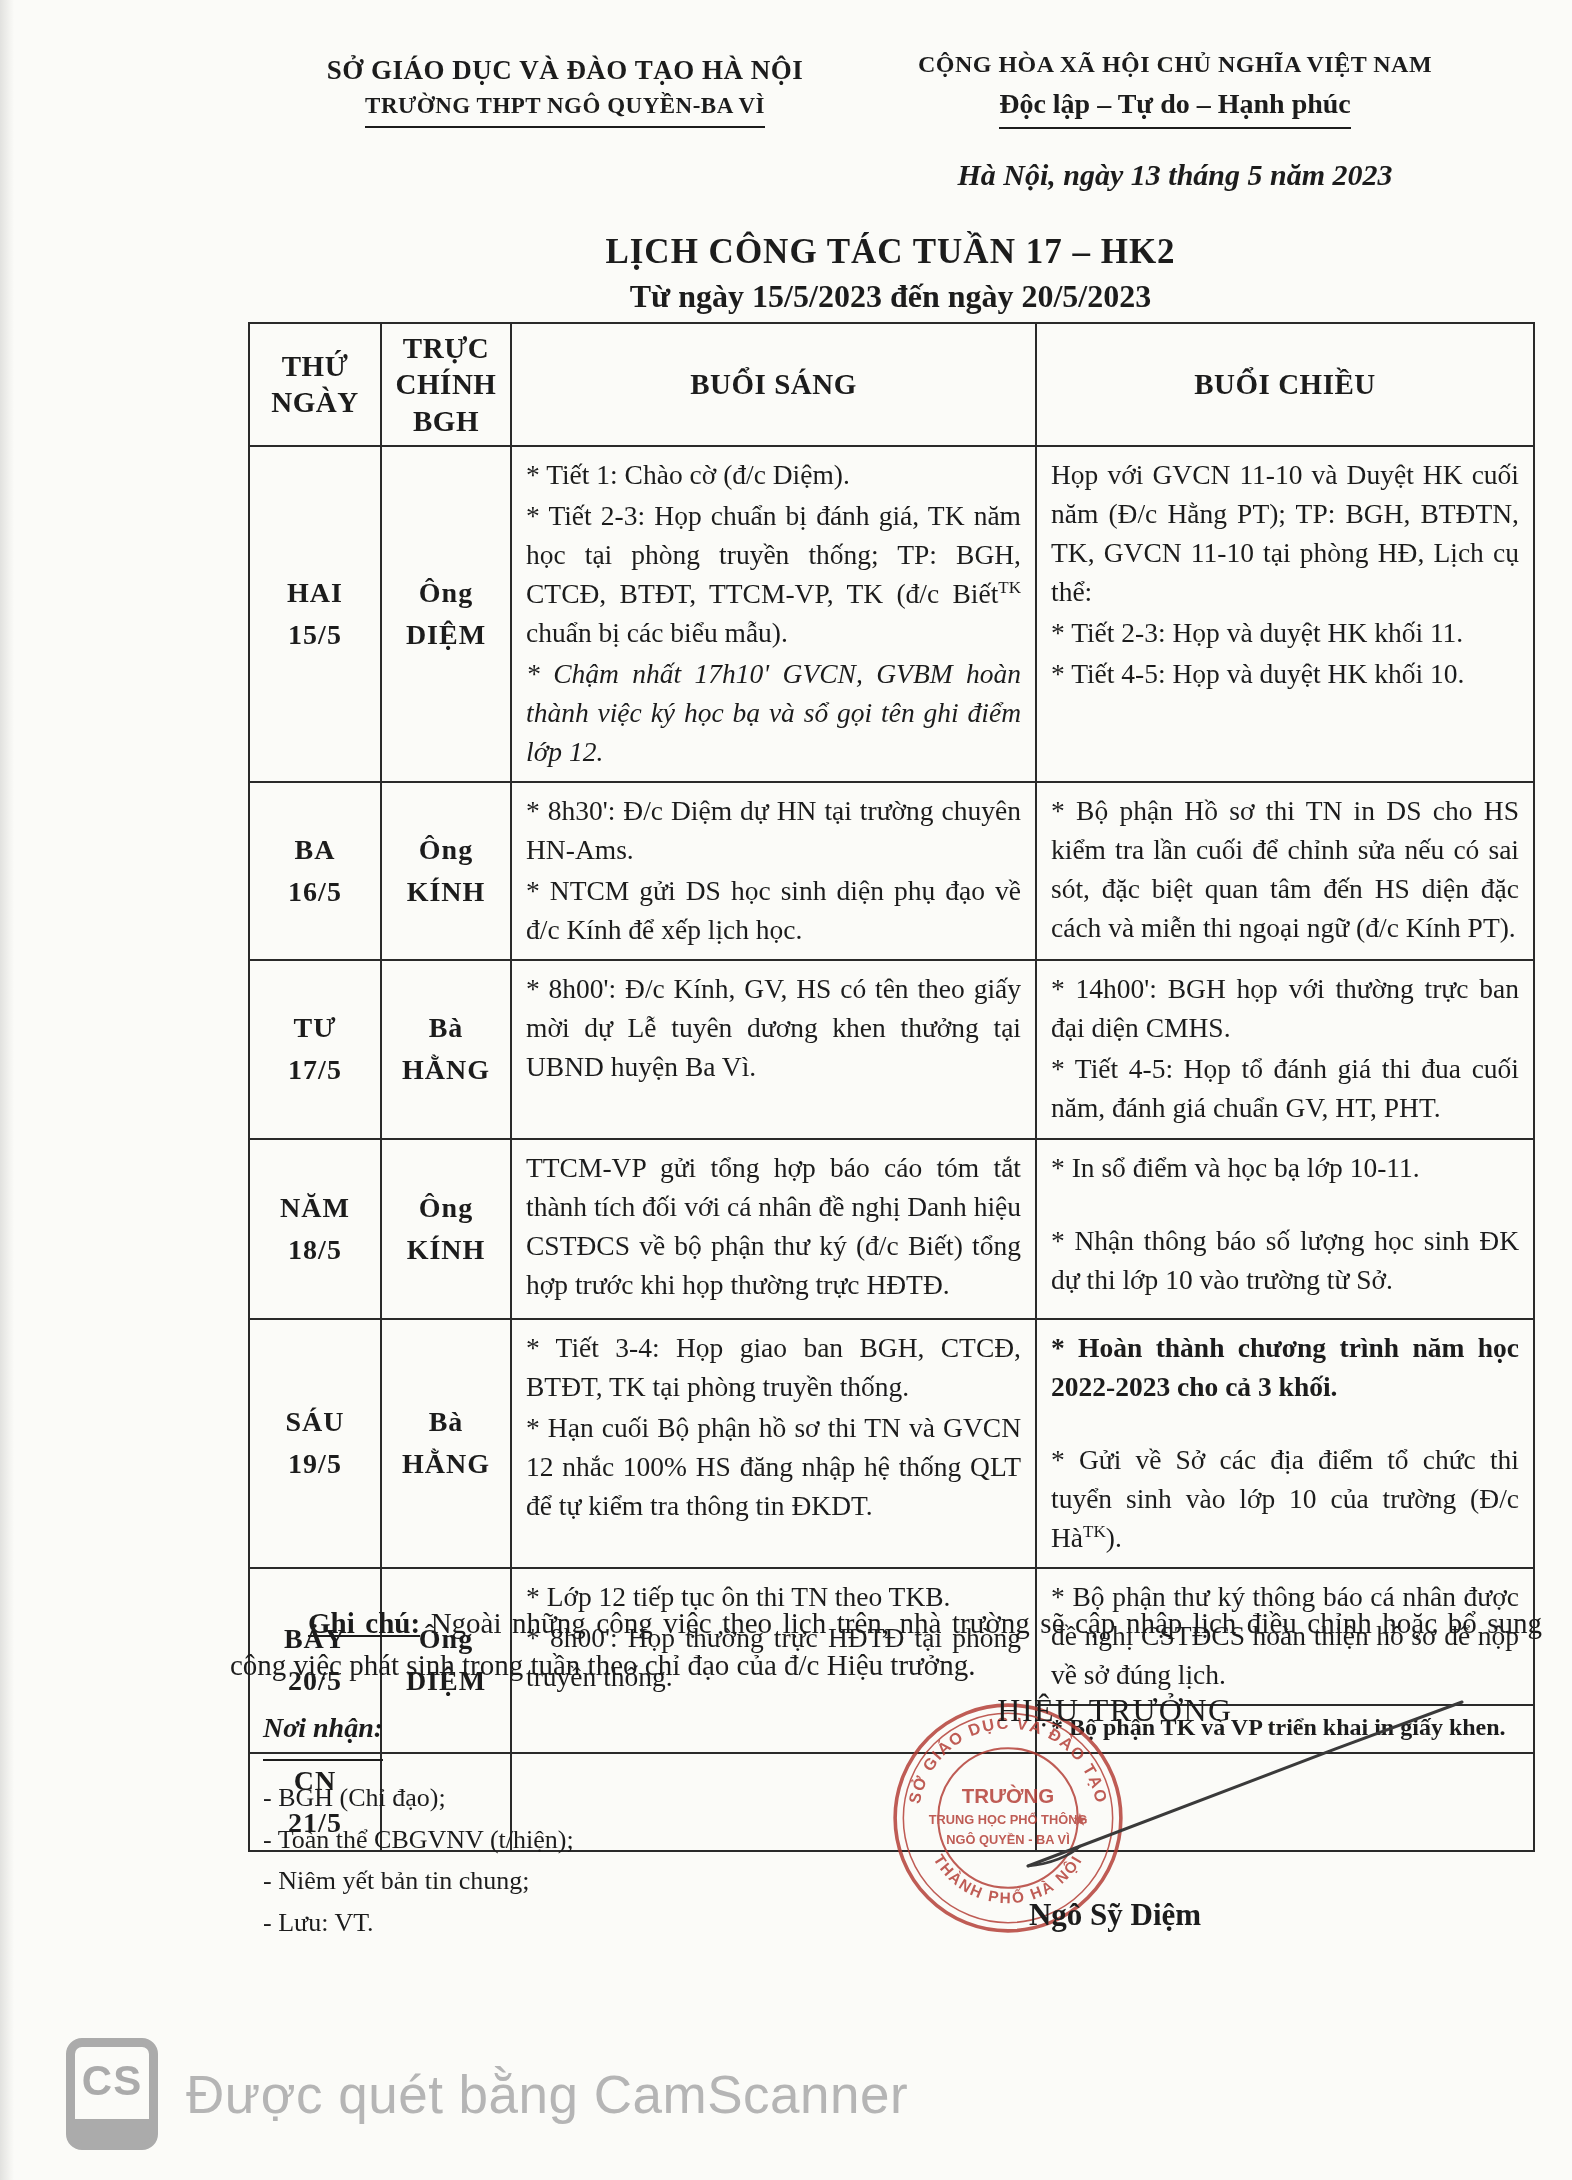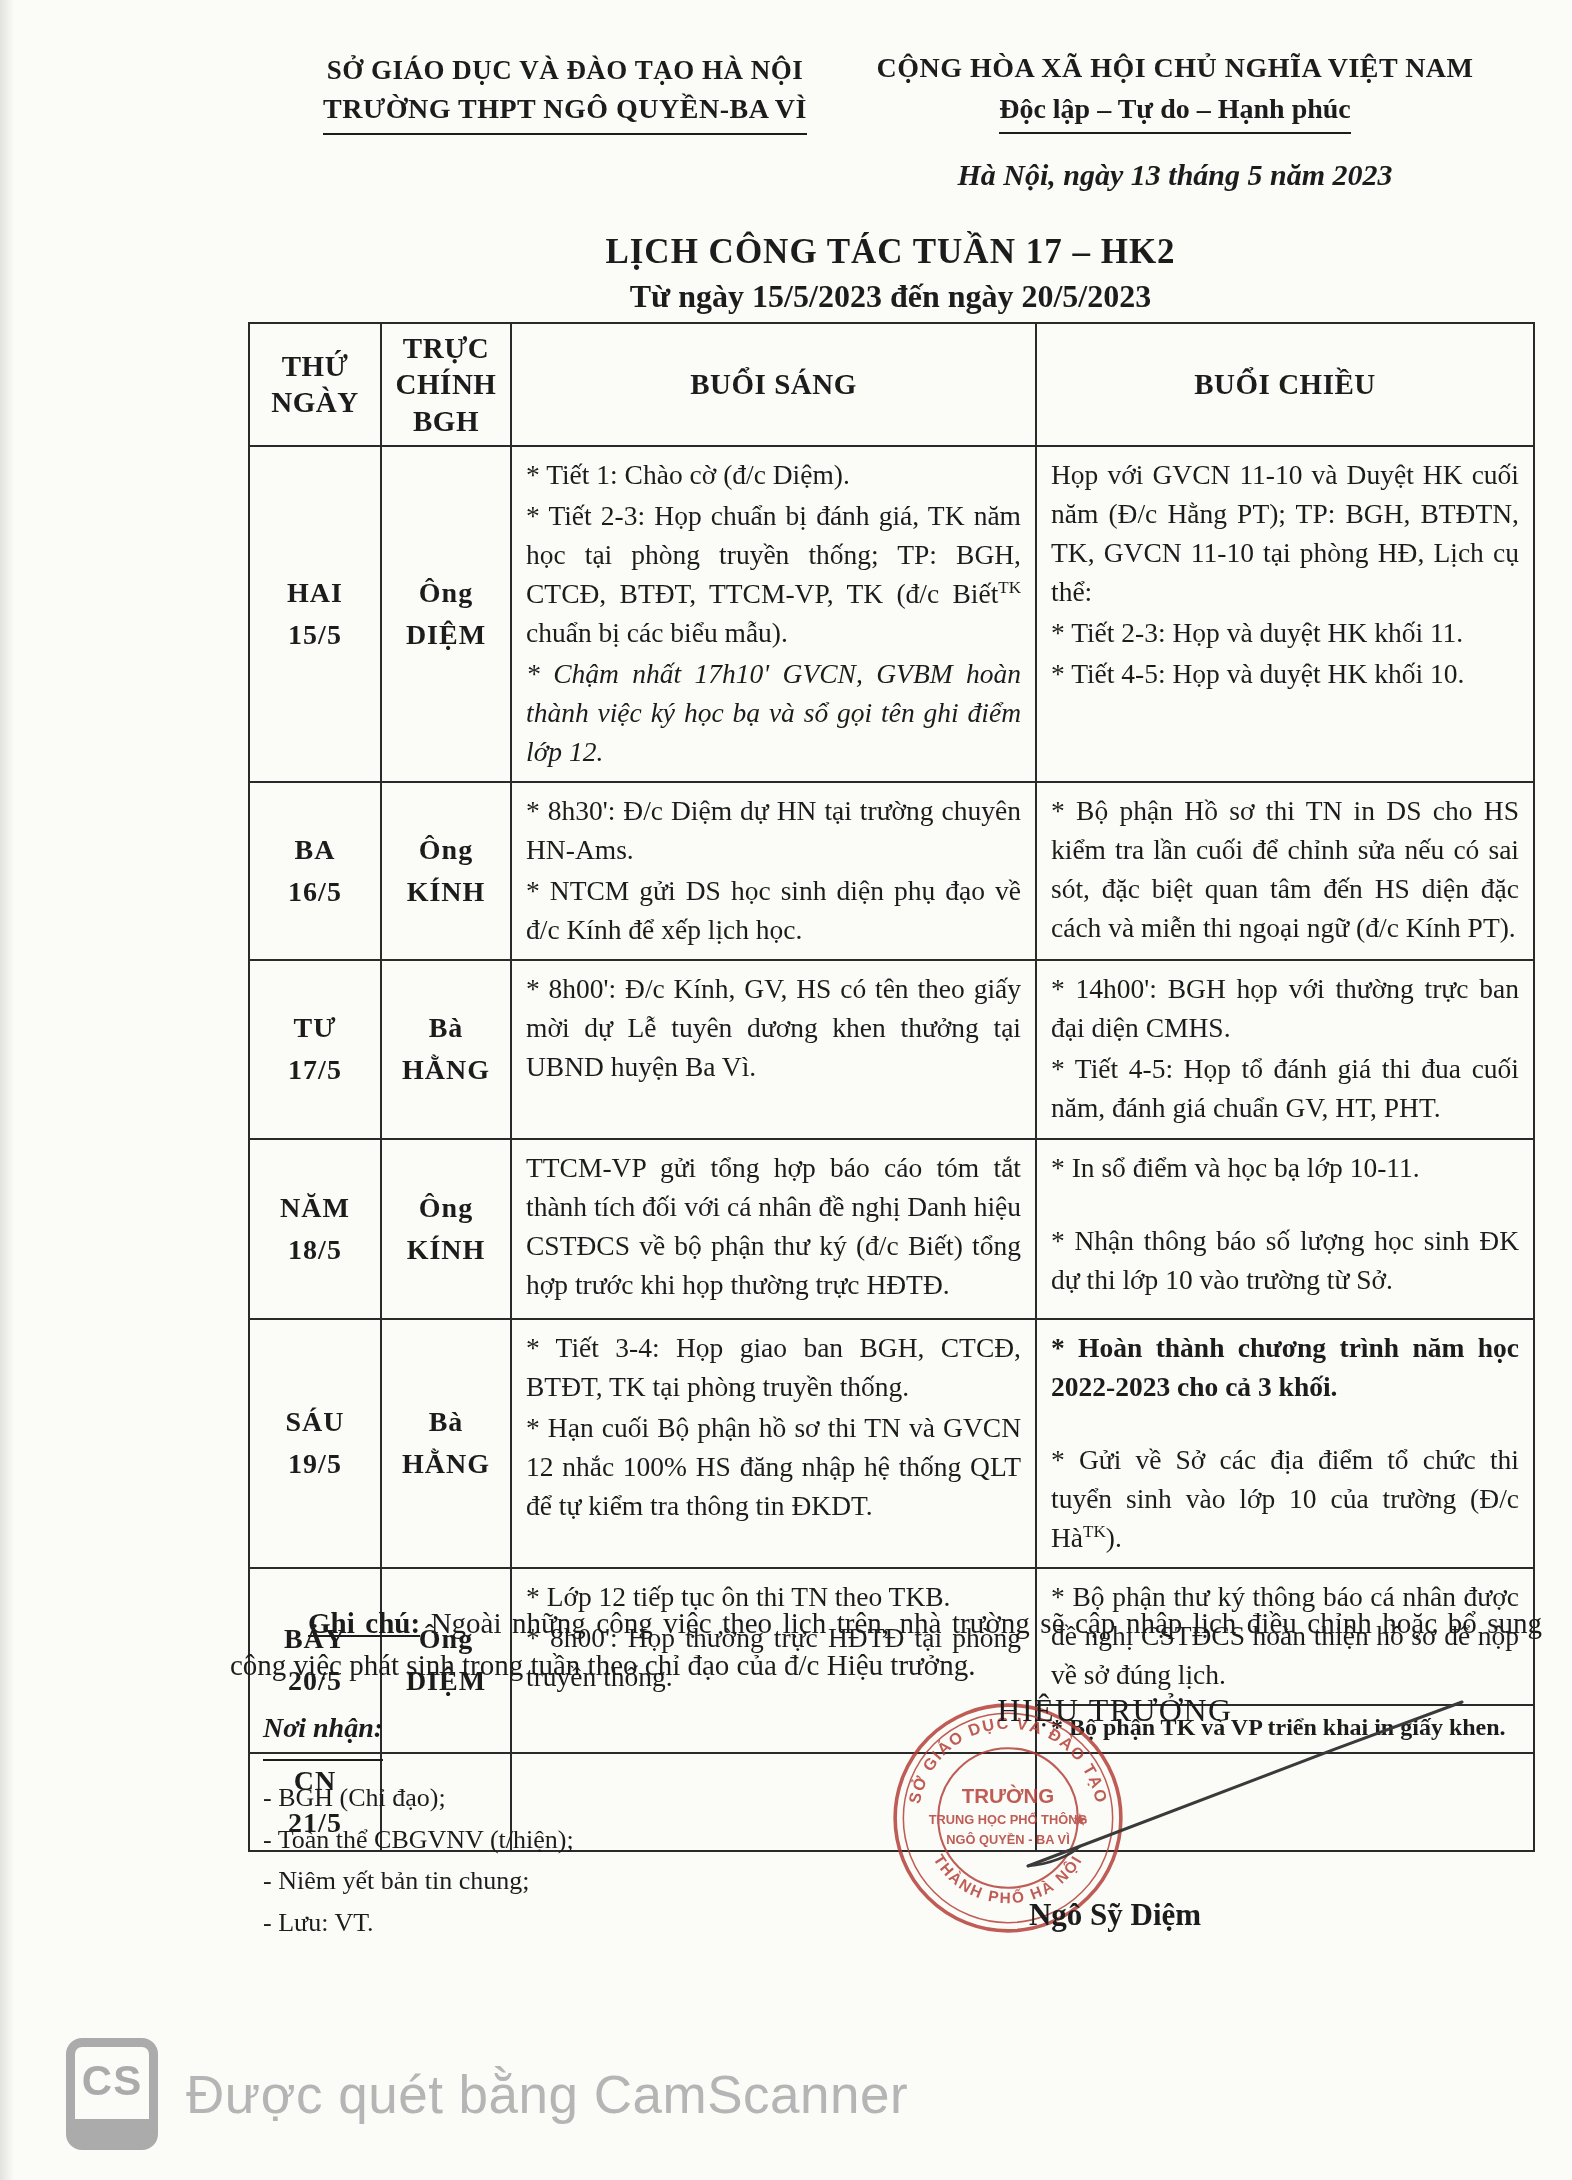--- a/index.html
+++ b/index.html
@@ -23,27 +23,27 @@
     content:"";position:absolute;left:0;top:0;bottom:0;width:14px;
     background:linear-gradient(90deg,rgba(0,0,0,.10),rgba(0,0,0,0));
   }
 
   
   .letterhead-left{
     position:absolute;left:285px;top:52px;width:560px;text-align:center;
     font-weight:bold;line-height:1.35;
   }
   .letterhead-left .l1{font-size:27px;letter-spacing:.5px;}
-  .letterhead-left .l2{font-size:28px;letter-spacing:.5px;display:inline-block;
+  .letterhead-left .l2{font-size:23px;letter-spacing:.5px;display:inline-block;
     border-bottom:2px solid var(--ink);padding-bottom:5px;margin-top:2px;}
   .letterhead-right{
     position:absolute;left:855px;top:48px;width:640px;text-align:center;
     font-weight:bold;line-height:1.4;
   }
-  .letterhead-right .l1{font-size:28px;letter-spacing:.5px;}
+  .letterhead-right .l1{font-size:24px;letter-spacing:.5px;}
   .letterhead-right .l2{font-size:28px;display:inline-block;
     border-bottom:2px solid var(--ink);padding-bottom:4px;margin-top:2px;}
   .dateline{
     position:absolute;left:855px;top:158px;width:640px;text-align:center;
     font-size:30px;font-weight:bold;font-style:italic;
   }
 
   
   .doc-title{
     position:absolute;left:248px;top:228px;width:1285px;text-align:center;line-height:1.35;

